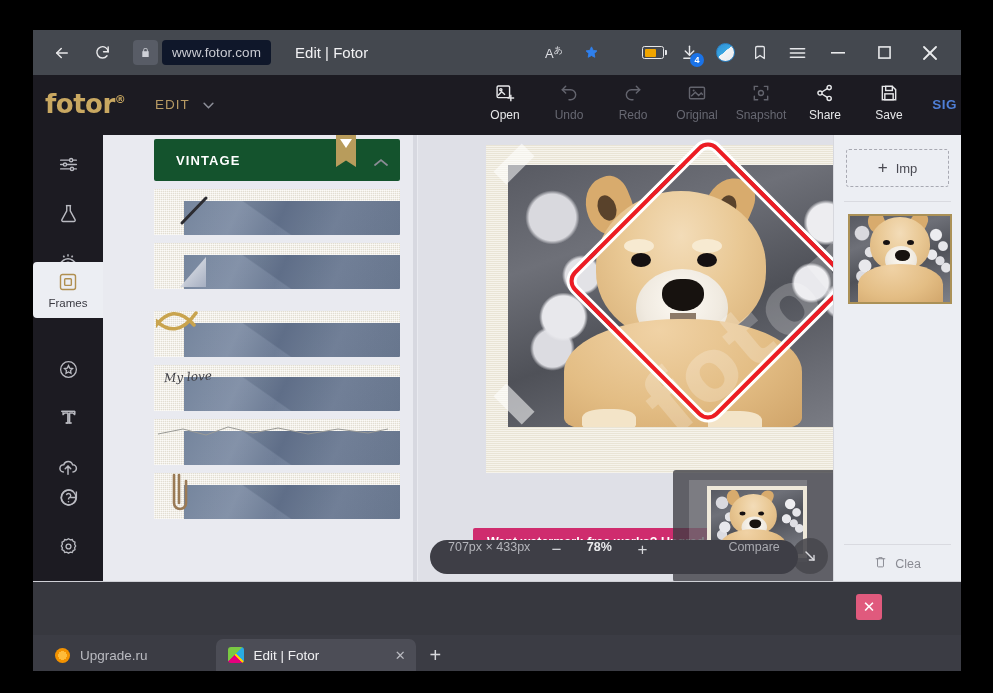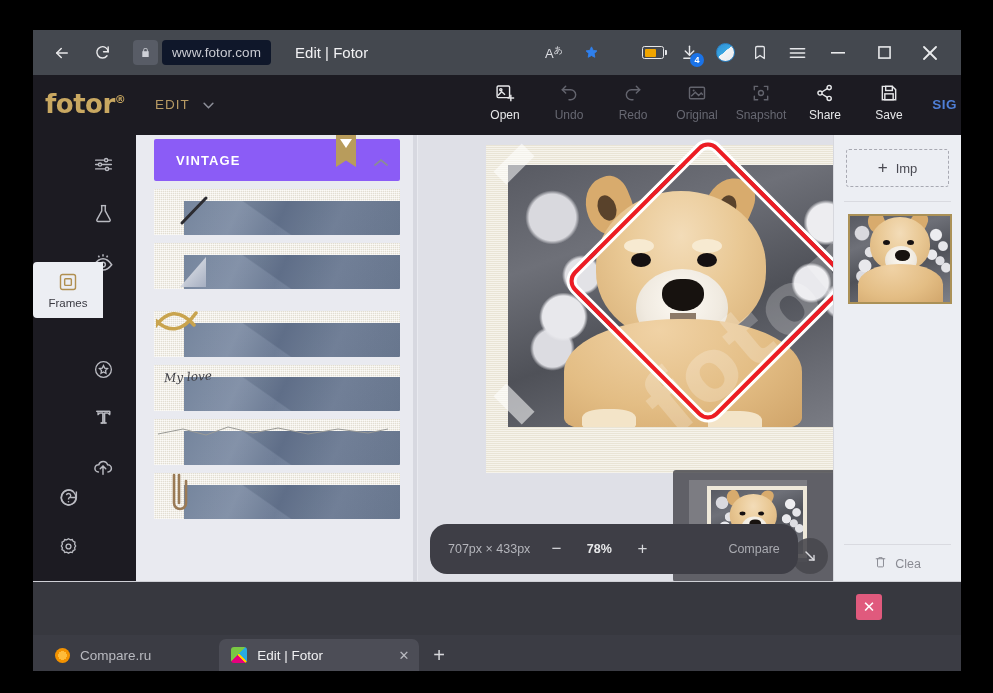--- a/index.html
+++ b/index.html
@@ -42,31 +42,31 @@
   .tool{width:64px;display:flex;flex-direction:column;align-items:center;gap:5px;color:#e7e8ea;}
   .tool .lbl{font-size:12px;}
   .tool.dim{color:#676872;}
   .tool.dim svg{opacity:.95;}
   .signin{position:absolute;right:4px;top:22px;font-size:13.5px;font-weight:bold;color:#4f7fd6;letter-spacing:.5px;white-space:nowrap;}
 
   
   .body-row{position:relative;height:447px;background:#e9eaf0;}
 
   
-  .rail{position:absolute;left:0;top:0;width:70px;height:447px;background:#1c1b22;padding-left:35px;}
+  .rail{position:absolute;left:0;top:0;width:70px;height:447px;background:#1c1b22;}
   .rail-item{height:40px;display:flex;align-items:center;justify-content:center;color:#b9bac1;margin-top:9px;}
   .rail-item.first{margin-top:11px;}
   .rail-active{position:absolute;left:0;width:70px;height:56px;background:#eceef3;display:flex;flex-direction:column;align-items:center;justify-content:center;gap:1px;color:#b08f50;border-radius:4px 0 0 4px;}
   .rail-active .lbl{font-size:11.5px;color:#3a3a42;}
   .rail-bottom{position:absolute;left:0;bottom:14px;width:70px;}
 
   
   .panel{position:absolute;left:103px;top:0;width:282px;height:447px;background:#e9eaf0;}
   .panel-inner{position:absolute;left:18px;top:4px;width:246px;}
-  .panel-head{height:42px;background:#8b5cf6;border-radius:2px;position:relative;display:flex;align-items:center;}
+  .panel-head{height:42px;background:#14532d;border-radius:2px;position:relative;display:flex;align-items:center;}
   .panel-head .t{margin-left:22px;font-size:13px;color:#fff;letter-spacing:1.1px;font-weight:bold;}
   .ribbon{position:absolute;right:44px;top:-4px;width:20px;height:28px;background:#b89c5c;clip-path:polygon(0 0,100% 0,100% 100%,50% 80%,0 100%);display:flex;justify-content:center;padding-top:4px;}
   .ribbon i{width:0;height:0;border-left:6px solid transparent;border-right:6px solid transparent;border-top:9px solid #fff;display:block;}
   .head-chev{position:absolute;right:12px;top:14px;color:#8b8c95;}
   .thumb{height:46px;margin-top:8px;border-radius:1px;position:relative;overflow:hidden;background:#ece8dc;}
   .thumb .paper{position:absolute;inset:0;background:
       repeating-linear-gradient(0deg,rgba(255,255,255,.55) 0 1px,rgba(0,0,0,.02) 1px 2px),
       repeating-linear-gradient(90deg,rgba(255,255,255,.5) 0 1px,rgba(0,0,0,.03) 1px 2px),
       #eee9dd;}
   .thumb .photo{position:absolute;left:30px;right:0;top:12px;bottom:0;
@@ -134,21 +134,21 @@
 
   .pink-banner{position:absolute;left:55px;bottom:26px;height:28px;background:#cf2c6e;border-radius:2px;display:flex;align-items:center;padding:0 14px;}
   .pink-banner span{font-size:12.5px;color:#fff;font-weight:bold;white-space:nowrap;}
 
   .navigator{position:absolute;right:-2px;bottom:0;width:163px;height:112px;background:rgba(60,60,66,.78);border-radius:3px;}
   .navigator .nv-inner{position:absolute;left:16px;top:10px;width:118px;height:82px;background:rgba(255,255,255,.18);}
   .navigator .nv-thumb{position:absolute;left:34px;top:16px;width:100px;height:72px;background:#efe9da;padding:4px;box-sizing:border-box;overflow:hidden;}
   .navigator .nv-photo{position:relative;width:100%;height:100%;overflow:hidden;}
   .nv-collapse{position:absolute;right:8px;bottom:8px;width:36px;height:36px;border-radius:50%;background:rgba(72,72,78,.9);display:flex;align-items:center;justify-content:center;color:#dcdce0;}
 
-  .bottom-bar{position:absolute;left:12px;bottom:8px;height:34px;background:#3e3e46;border-radius:17px;display:flex;align-items:center;padding:8px 18px;gap:16px;}
+  .bottom-bar{position:absolute;left:12px;bottom:8px;height:34px;background:#3e3e46;border-radius:17px;display:flex;align-items:flex-start;padding:0 18px;gap:16px;}
   .bb-dim{font-size:12.5px;color:#b4b5bb;}
   .bb-btn{width:20px;height:20px;display:flex;align-items:center;justify-content:center;color:#d6d7db;font-size:17px;}
   .bb-zoom{font-size:12.5px;color:#e7e8ea;font-weight:bold;width:34px;text-align:center;}
   .bb-cmp{font-size:12.5px;color:#a9aab0;margin-left:60px;}
 
   
   .right{position:absolute;right:0;top:0;width:127px;height:447px;background:#eceef3;border-left:1px solid #d7d8de;}
   .imp{margin:14px 12px 0 12px;height:36px;border:1px dashed #a8a9b2;border-radius:3px;display:flex;align-items:center;justify-content:center;gap:8px;color:#4a4a52;font-size:13px;}
   .imp .plus{font-size:17px;}
   .rsep{margin:14px 10px 0 10px;border-top:1px solid #d9dae0;}
@@ -604,21 +604,21 @@
       </div>
     </div>
 
     <div class="gap"></div>
     <div class="lower">
       <div class="closebtn">✕</div>
 
       <div class="tabstrip">
         <div class="tab t1">
           <span class="fav-orange"></span>
-          <span>Compare.ru</span>
+          <span>Upgrade.ru</span>
         </div>
         <div class="tab t2">
           <span class="fav-fotor"></span>
           <span>Edit | Fotor</span>
           <span class="x">✕</span>
         </div>
         <div class="newtab">+</div>
       </div>
     </div>
 

